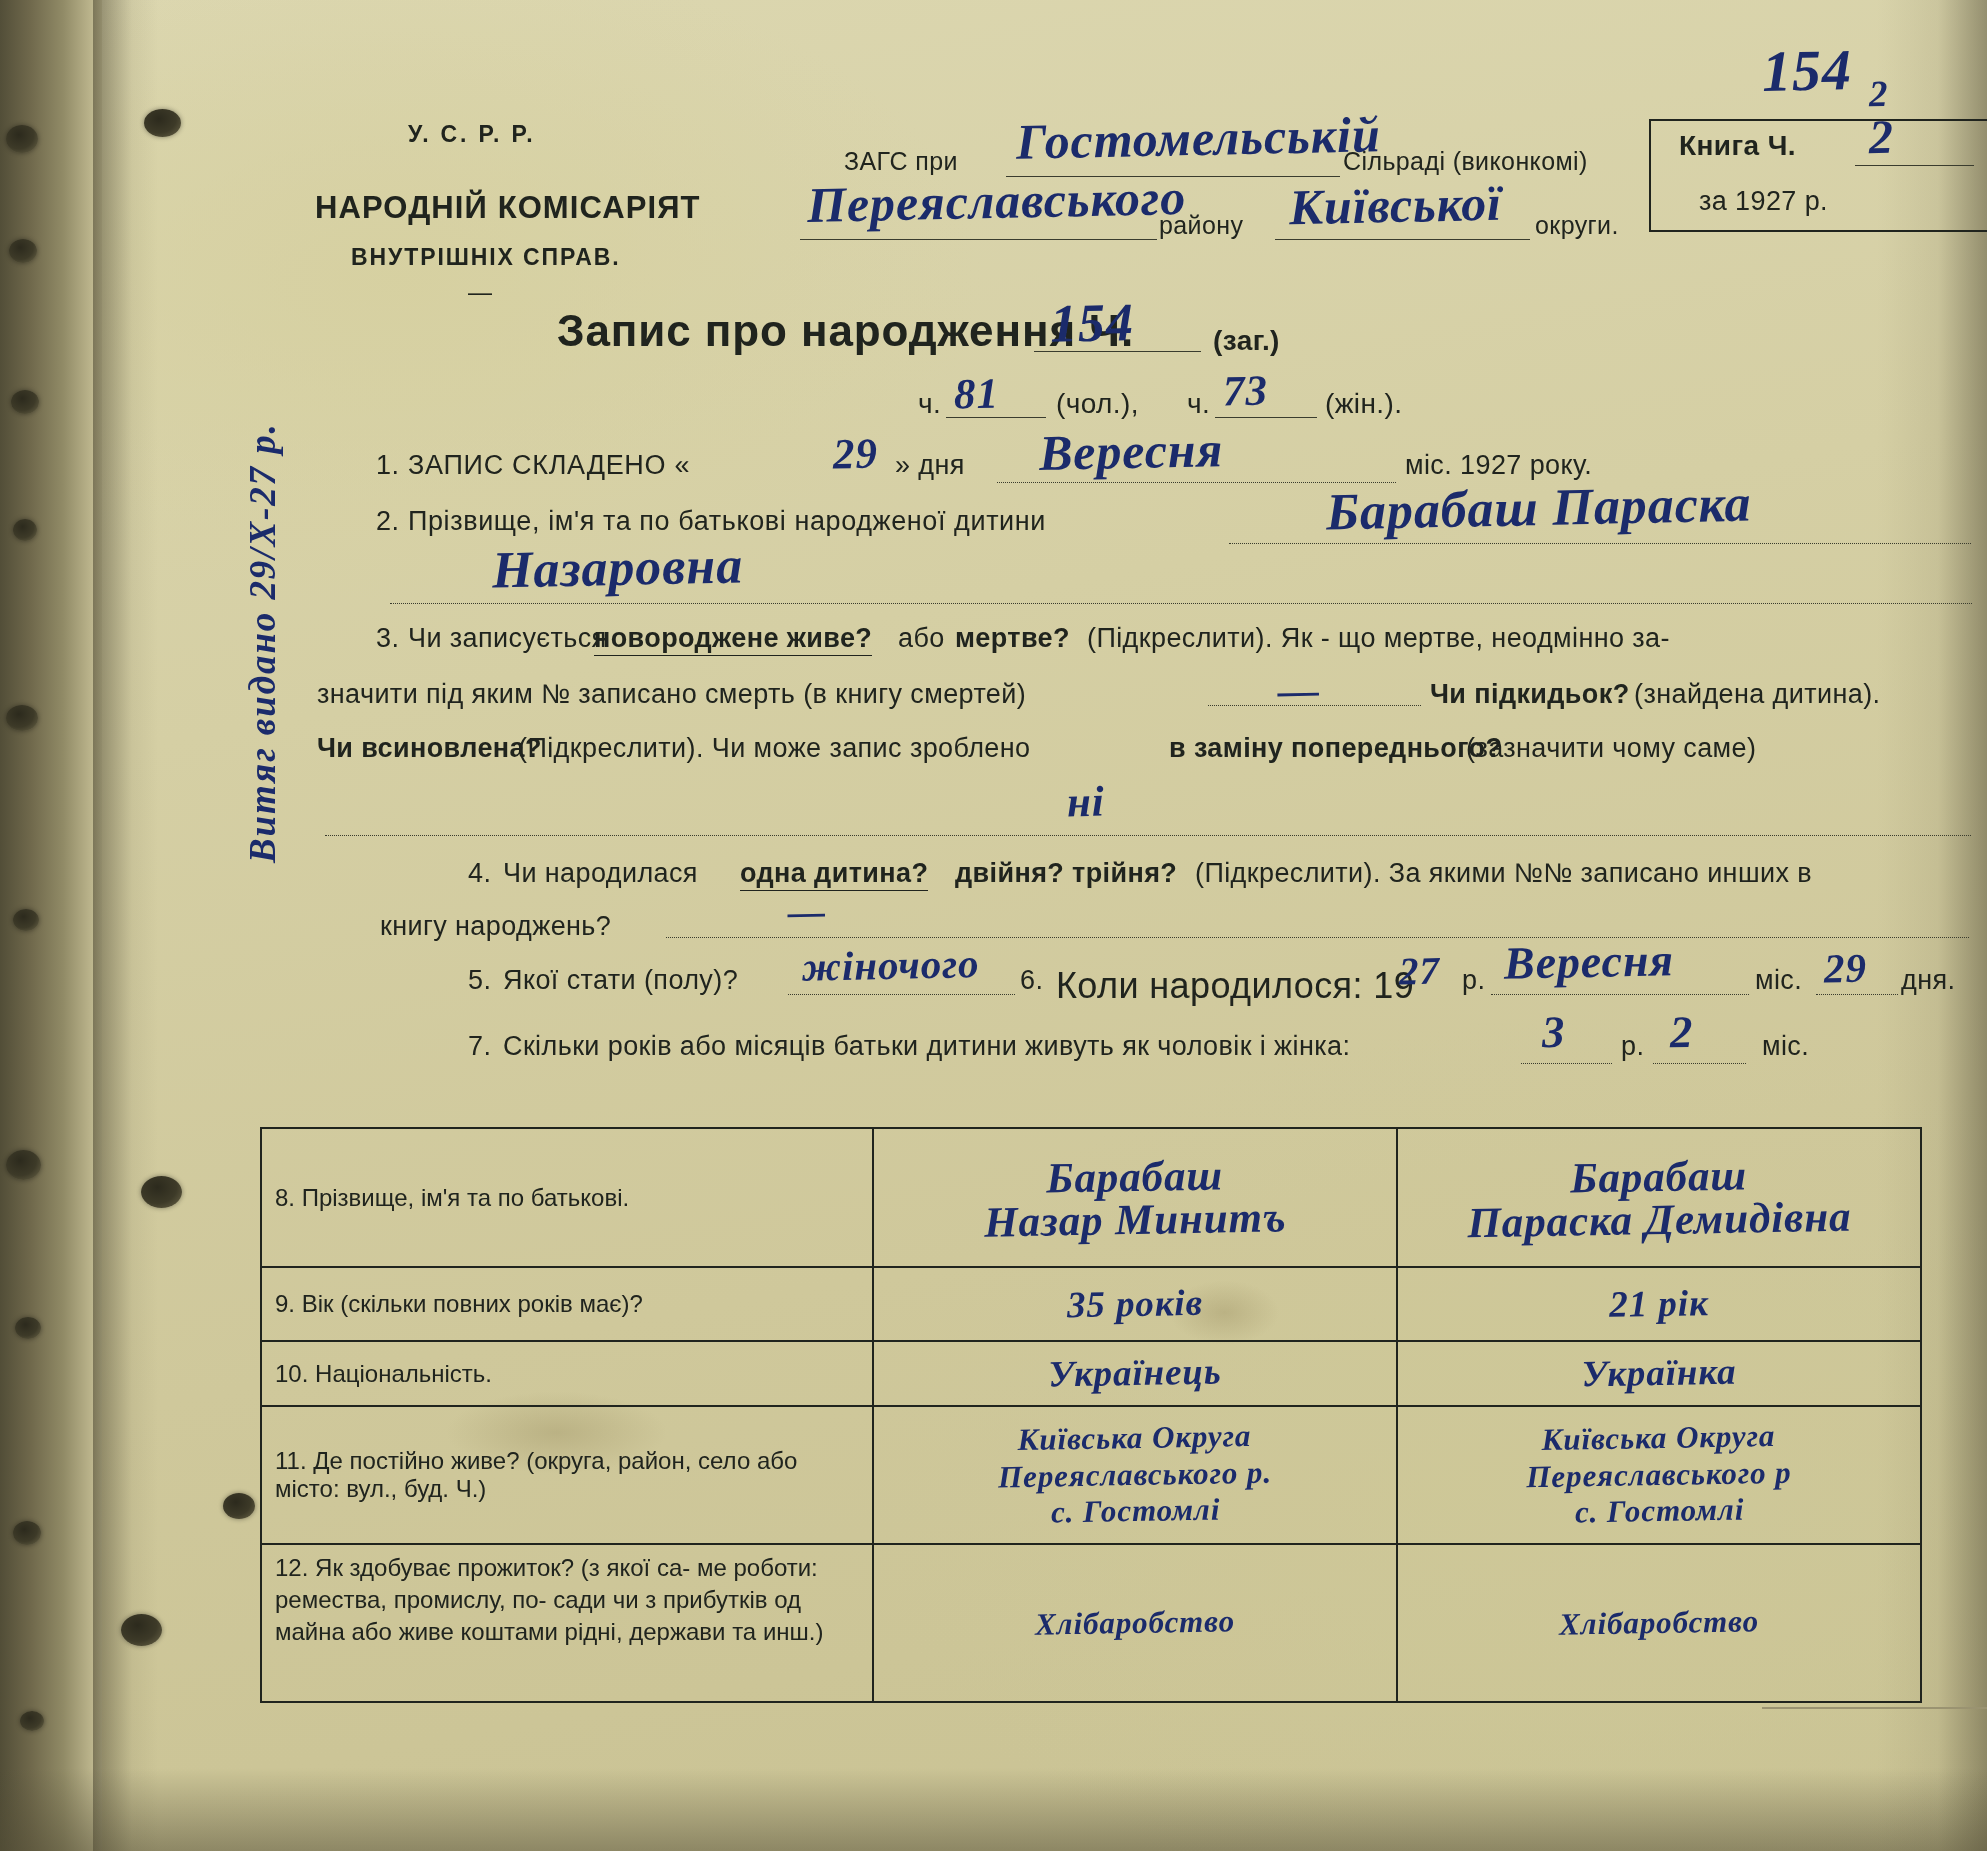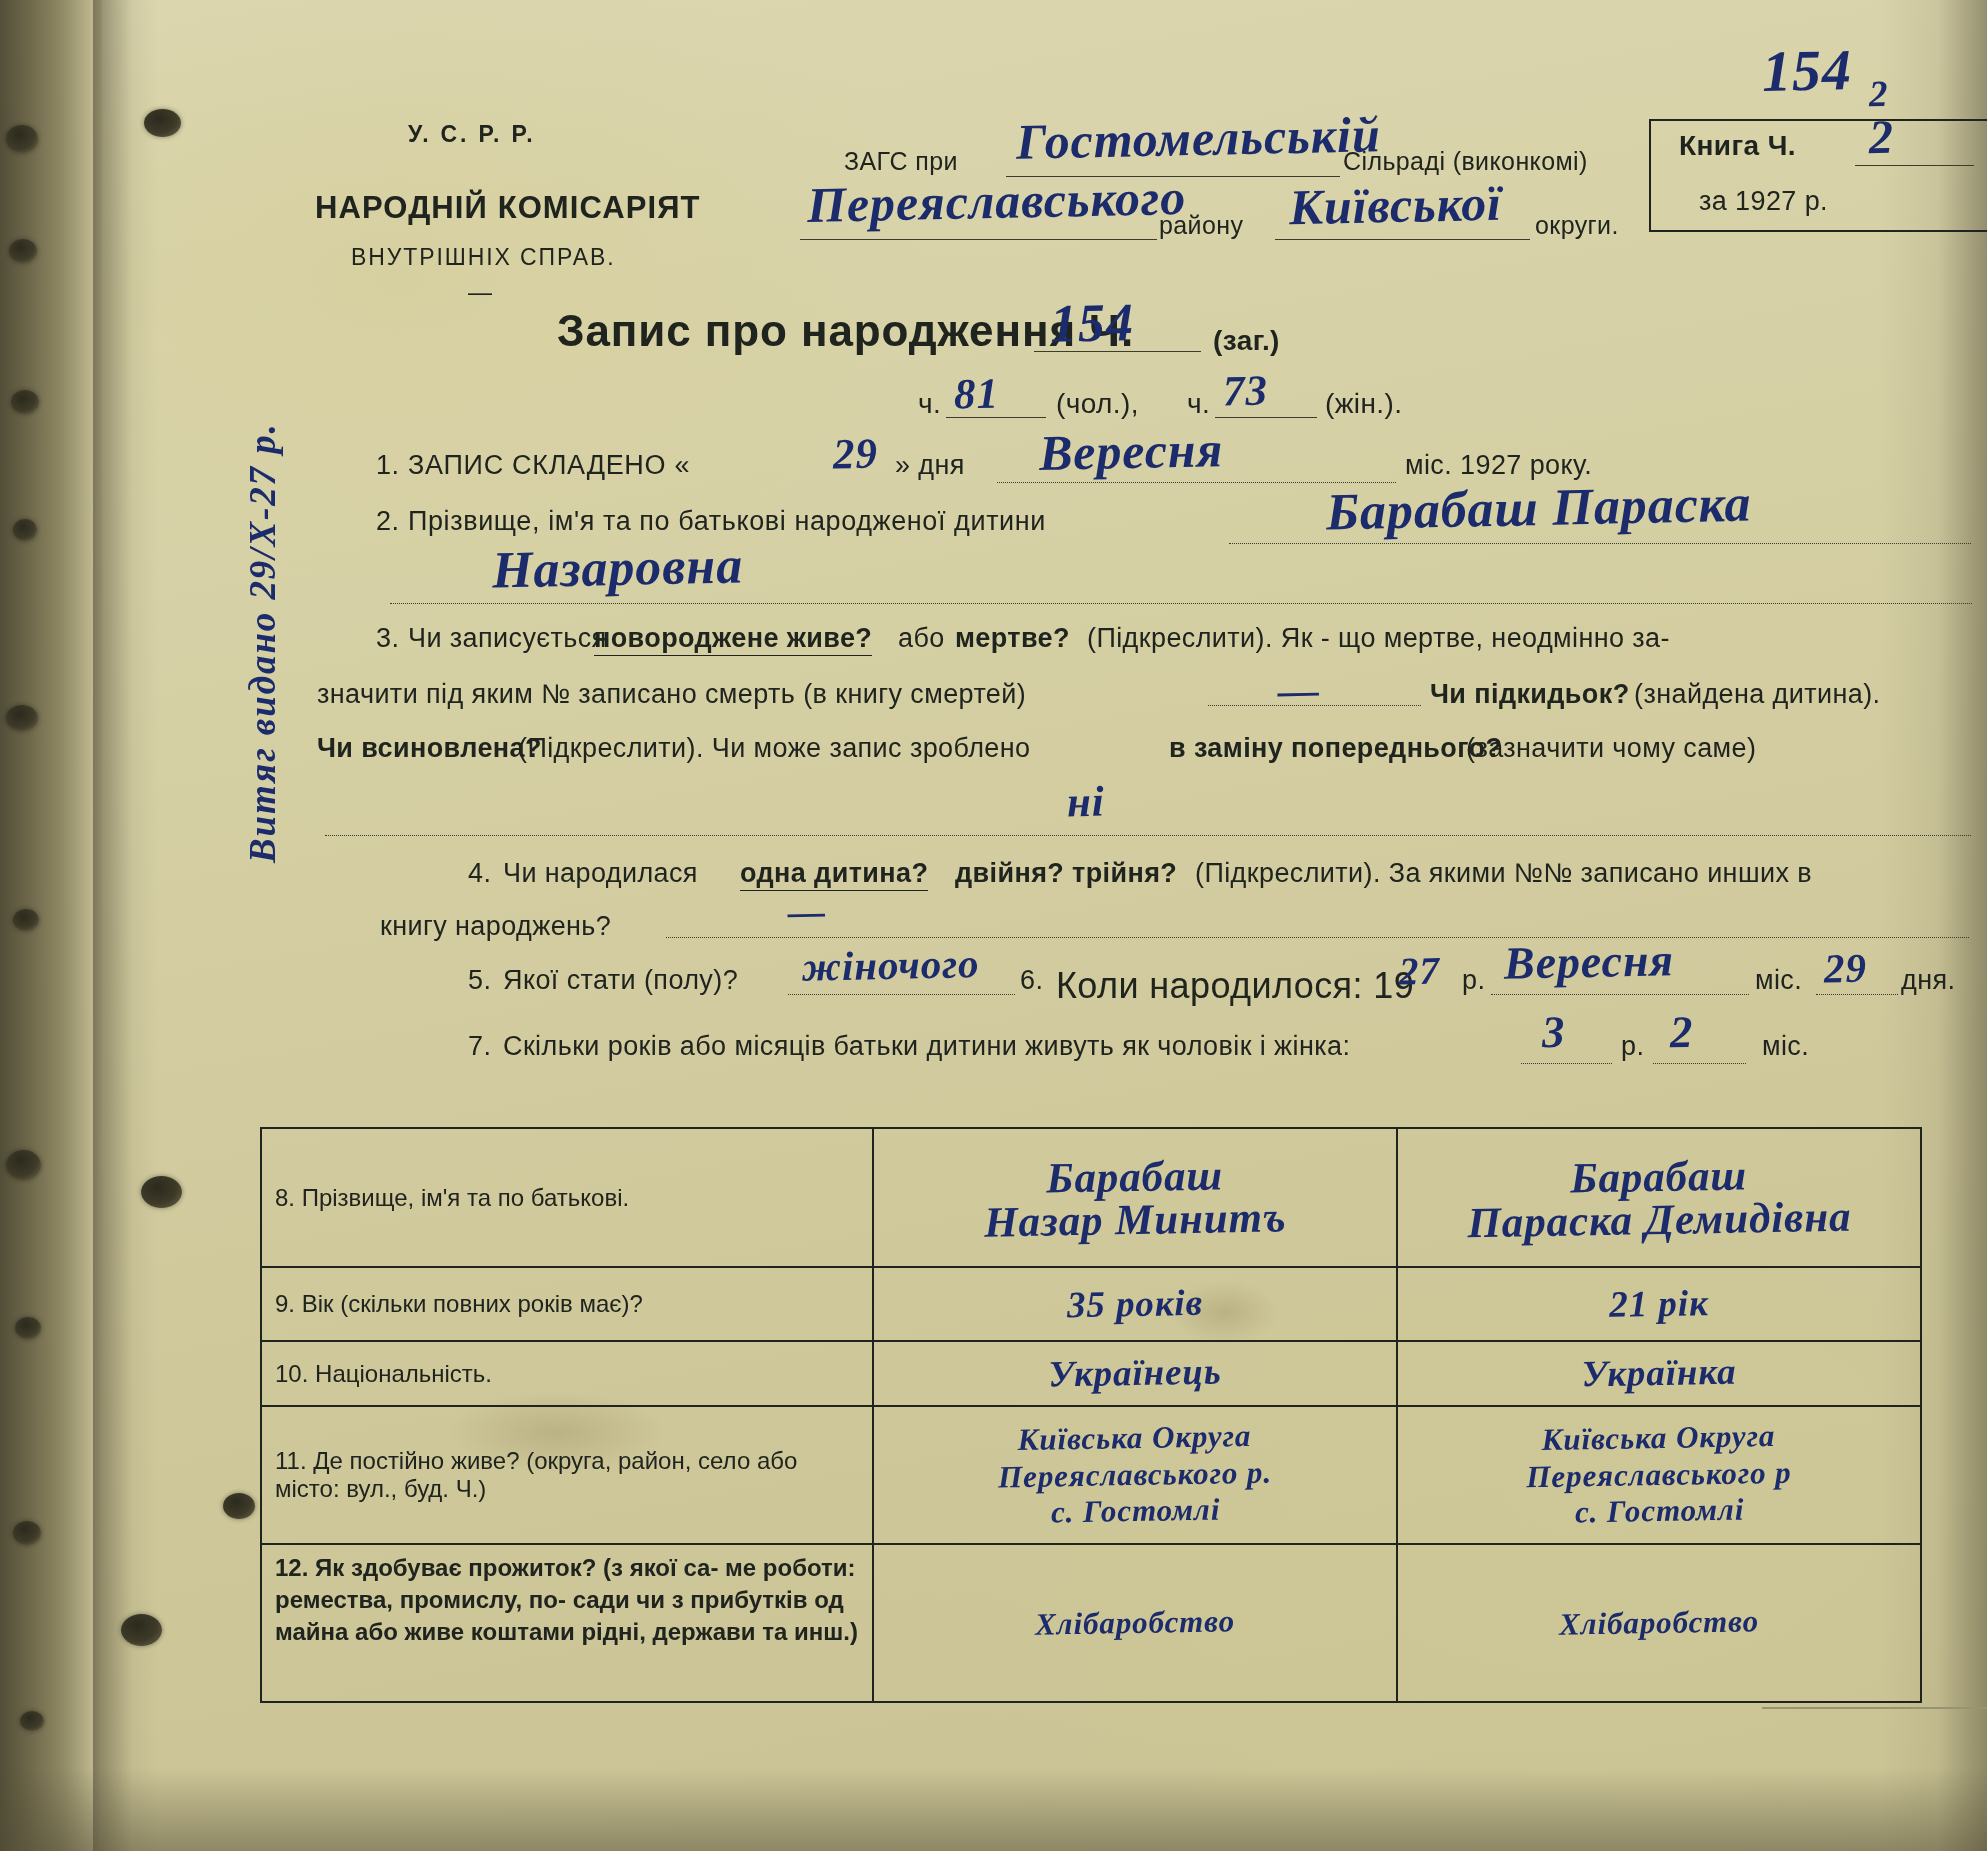--- a/index.html
+++ b/index.html
@@ -81,21 +81,21 @@
 
   .abs { position: absolute; }
 
   .lbl-usrr {
     font-size: 23px; letter-spacing: 2.8px; font-weight: 700;
   }
   .nkvd {
     font-size: 31px; font-weight: 700; letter-spacing: 1.1px;
   }
   .nkvd-sub {
-    font-size: 23px; letter-spacing: 1.9px; font-weight: 400; text-align: right;
+    font-size: 23px; letter-spacing: 1.9px; font-weight: 700; text-align: right;
   }
   .title {
     font-size: 44px; font-weight: 700; letter-spacing: 0.9px;
   }
   .body-txt {
     font-size: 25px; letter-spacing: 0.4px;
   }
   .bold { font-weight: 700; }
   .ul-solid { border-bottom: 1.9px solid #20241e; padding-bottom: 0.9px; }
   .dotline {
@@ -161,21 +161,21 @@
     color: #1b2b6b;
     font-size: 37px;
     letter-spacing: 0.9px;
     line-height: 1.05;
     text-align: center;
     white-space: nowrap;
     display: block;
     transform: rotate(-1deg);
   }
   .cell-hand.small { font-size: 31px; }
-  .q12 { font-size: 23px; line-height: 1.32; font-weight: bold; }
+  .q12 { font-size: 23px; line-height: 1.32; }
   .tearline {
     position: absolute;
     left: 1660px;
     top: 1707px;
     width: 241px;
     height: 1.9px;
     background: #9a9371;
   }
 </style>
 </head>

